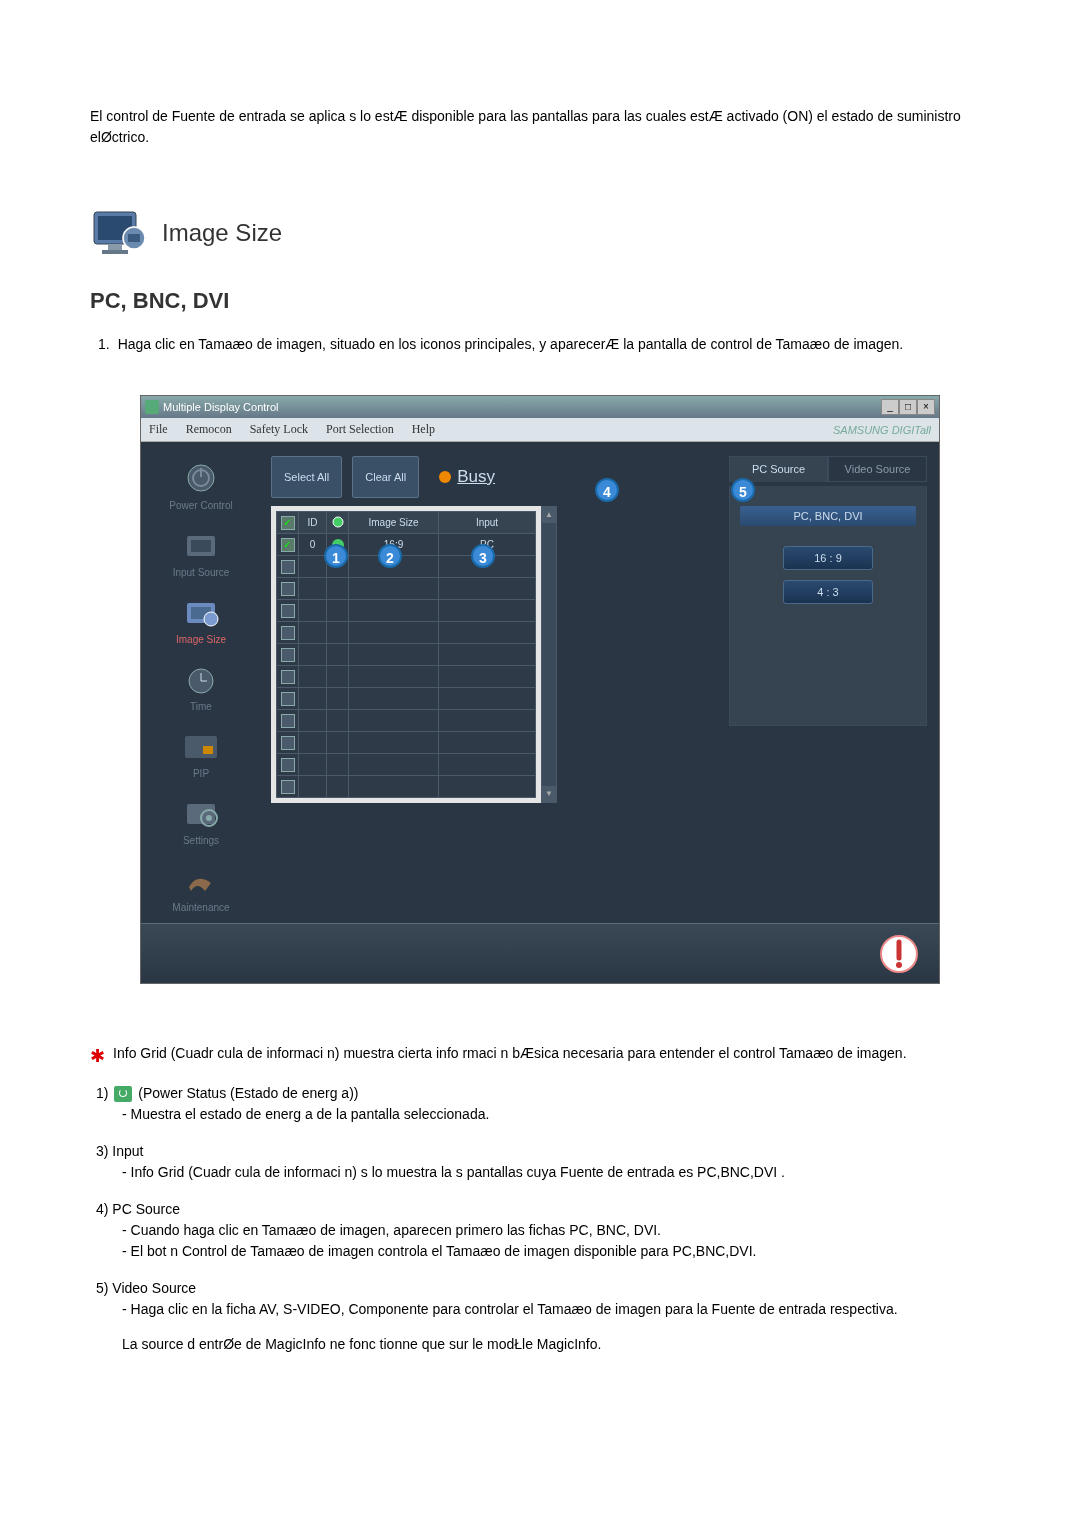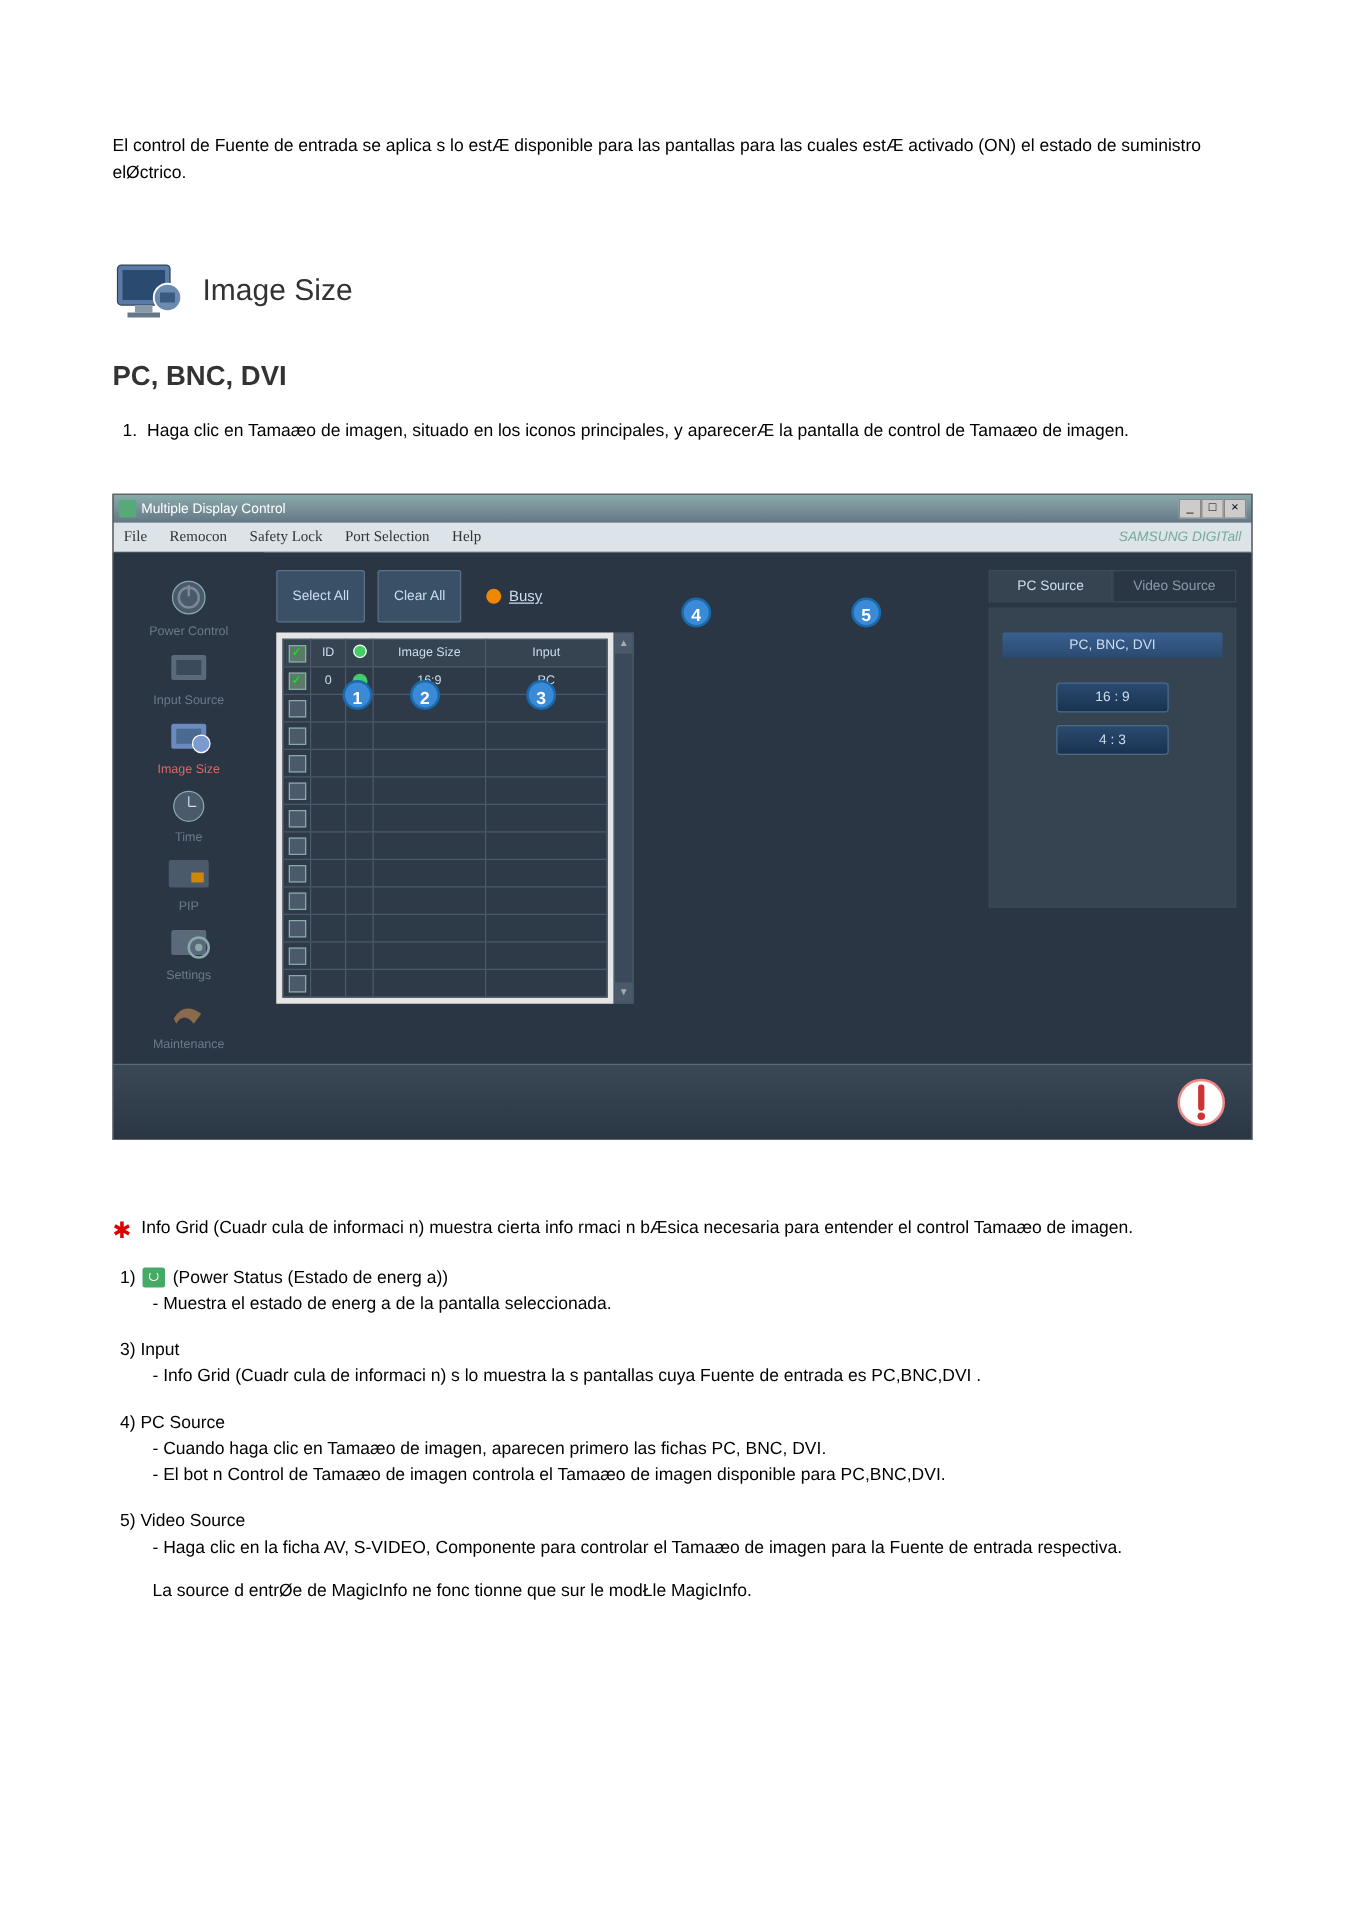--- a/index.html
+++ b/index.html
@@ -15,43 +15,43 @@
   .intro { margin-bottom: 60px; line-height: 1.5; margin-top: 36px; }
   .section-header { display: flex; align-items: center; gap: 12px; margin-bottom: 30px; }
   .monitor-icon { width: 60px; height: 50px; position: relative; }
   .monitor-icon svg { width: 100%; height: 100%; }
   .section-title { font-size: 24px; color: #333; font-weight: normal; }
   .subtitle { font-size: 22px; color: #333; margin-bottom: 20px; }
   .numbered-desc { margin-left: 8px; margin-bottom: 20px; line-height: 1.5; display: flex; }
   .numbered-desc .num { margin-right: 8px; }
   
   
-  .app-window { width: 912px; margin: 40px auto 60px auto; background: #263240; border: 1px solid #666; position: relative; }
+  .app-window { width: 800px; margin: 40px auto 60px auto; background: #263240; border: 1px solid #666; position: relative; }
   .titlebar { height: 22px; background: linear-gradient(#8aa, #678); display: flex; align-items: center; justify-content: space-between; padding: 0 4px; }
   .titlebar-left { display: flex; align-items: center; gap: 4px; color: #fff; font-size: 11px; }
   .titlebar-icon { width: 14px; height: 14px; background: #5a7; border-radius: 2px; }
   .win-controls { display: flex; gap: 0; }
   .win-btn { width: 18px; height: 16px; background: #ccc; border: 1px solid #888; font-size: 10px; text-align: center; line-height: 14px; color: #000; }
   
   .menubar { height: 24px; background: #dce4ea; display: flex; align-items: center; padding: 0 8px; justify-content: space-between; border-bottom: 1px solid #aaa; }
   .menu-items { display: flex; gap: 18px; font-size: 12px; color: #333; font-family: Liberation Serif, serif; }
   .brand { font-size: 11px; color: #7a9; font-style: italic; }
   
   .app-body { display: flex; background: #2a3644; min-height: 400px; }
   
-  .sidebar { width: 120px; background: #2a3644; padding: 20px 4px 10px 4px; display: flex; flex-direction: column; gap: 6px; }
+  .sidebar { width: 120px; background: #2a3644; padding: 20px 4px 10px 4px; display: flex; flex-direction: column; gap: 18px; }
   .side-item { text-align: center; }
   .side-icon { width: 44px; height: 36px; margin: 0 auto 2px auto; display: flex; align-items: center; justify-content: center; }
   .side-label { font-size: 10px; color: #6a7a8a; }
   .side-label.active { color: #d66; }
   
   .main-panel { flex: 1; padding: 14px 10px 10px 10px; }
   .toolbar { display: flex; align-items: center; gap: 10px; margin-bottom: 8px; }
   .tb-btn { background: #3a5066; border: 1px solid #5a7288; color: #cde; font-size: 11px; padding: 14px 12px; border-radius: 2px; }
-  .busy { display: flex; align-items: center; gap: 6px; color: #cde; font-size: 12px; margin-left: 10px; text-decoration: underline; }
+  .busy { display: flex; align-items: center; gap: 6px; color: #cde; font-size: 17px; margin-left: 10px; text-decoration: underline; }
   .busy-dot { width: 12px; height: 12px; background: #e80; border-radius: 50%; }
   
   .grid-wrap { display: flex; }
   .grid { border: 5px solid #e5e5e5; background: #2e3a48; }
   .grid table { border-collapse: collapse; width: 260px; }
   .grid th, .grid td { border: 1px solid #4a5a6a; font-size: 10px; color: #cde; text-align: center; height: 22px; }
   .grid th { background: #364452; font-weight: normal; }
   .grid td { background: #2e3a48; }
   .chk-cell { width: 22px; }
   .chk-inner { width: 14px; height: 14px; border: 1px solid #8aa; margin: 0 auto; background: #5a7a6a; }

